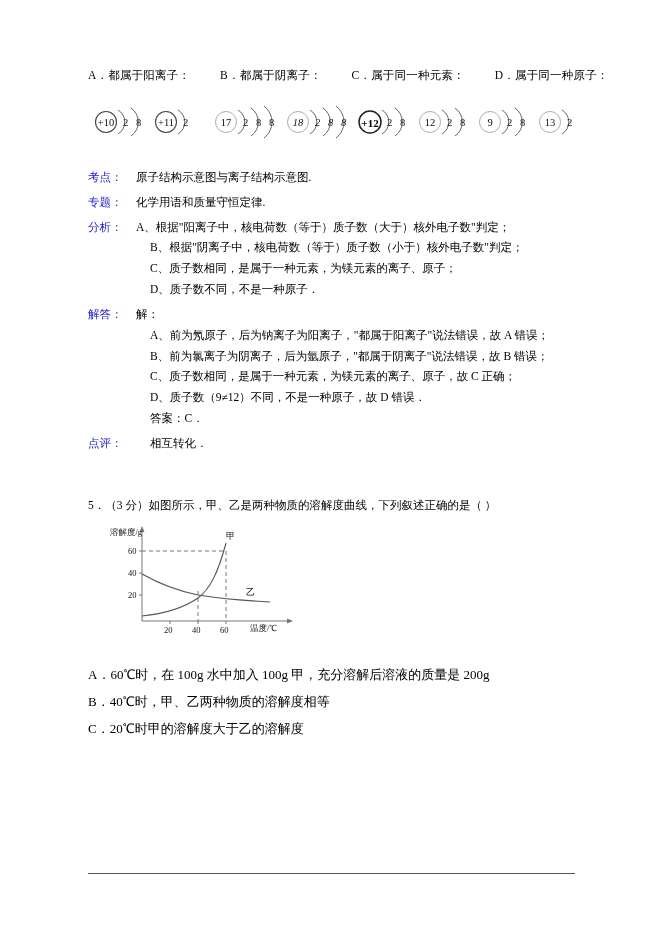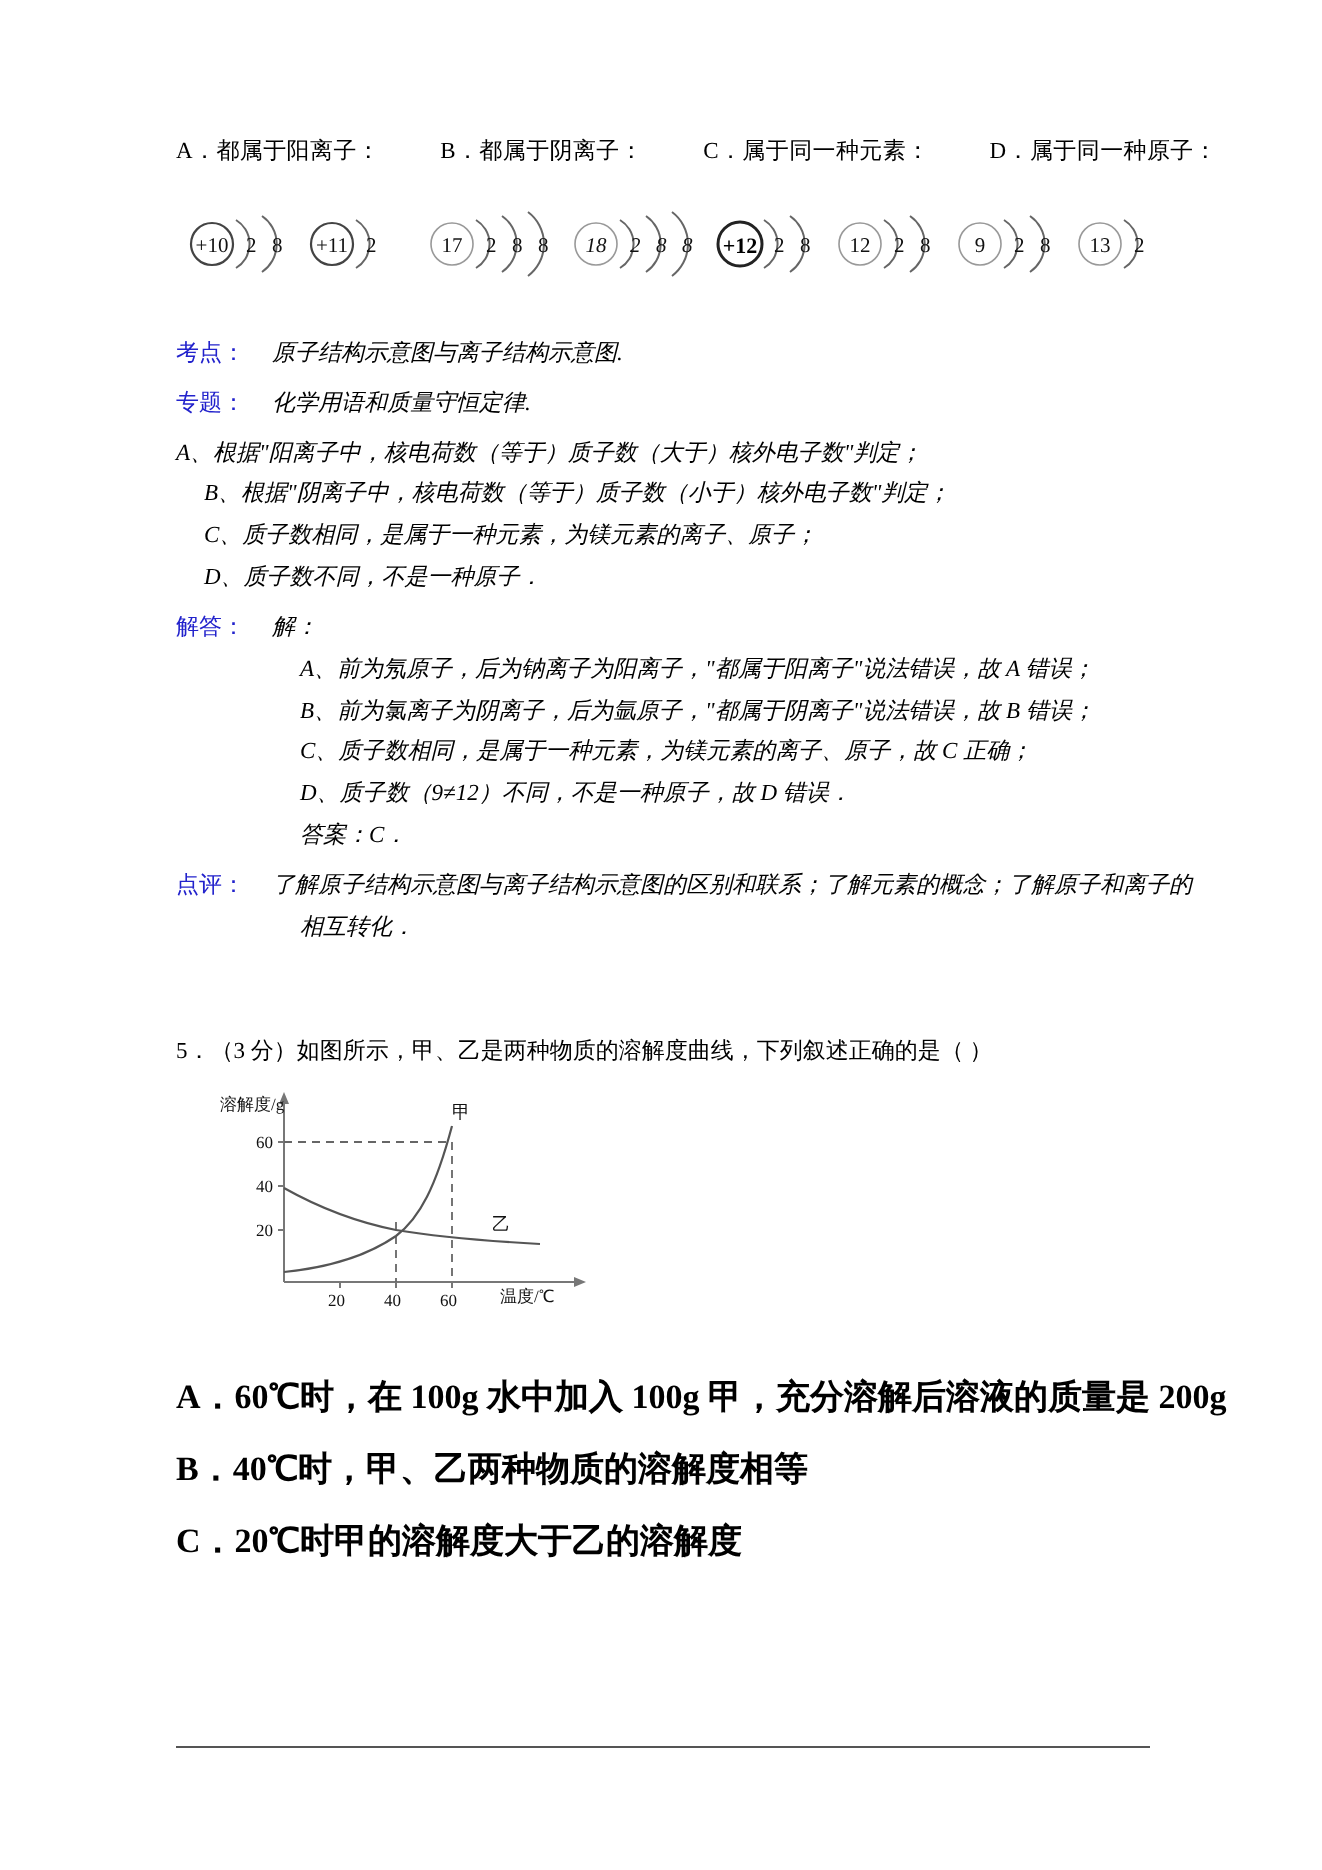--- a/index.html
+++ b/index.html
@@ -62,21 +62,20 @@
     font-size: 11.5px;
     line-height: 1.55;
   }
   .block .tag {
     color: #2222cc;
     flex: 0 0 auto;
     width: 48px;
   }
   .block .body {
     flex: 1 1 auto;
-    font-style: italic;
   }
   .block .body .line {
     margin-bottom: 3px;
     white-space: nowrap;
   }
   .block .body .line.indent {
     padding-left: 14px;
   }
   .block.tight { margin-top: 4px; }
 
@@ -90,23 +89,22 @@
   .chart-wrap {
     position: relative;
     width: 260px;
     height: 128px;
     margin: 8px 0 0 14px;
   }
   .chart-wrap svg { display: block; }
 
   .q5-options {
     margin-top: 12px;
-    font-size: 17px;
+    font-size: 13px;
     line-height: 2.1;
-    font-weight: bold;
   }
   .q5-options .line { white-space: nowrap; }
 
   .rule {
     position: absolute;
     left: 88px;
     top: 873px;
     width: 487px;
     height: 0;
     border-top: 1px solid #555;
@@ -224,20 +222,21 @@
     </div>
 
     <div class="block tight">
       <span class="tag">专题：</span>
       <span class="body">
         <div class="line">化学用语和质量守恒定律.</div>
       </span>
     </div>
 
     <div class="block tight">
+      <span class="tag">分析：</span>
       <span class="body">
         <div class="line">A、根据"阳离子中，核电荷数（等于）质子数（大于）核外电子数"判定；</div>
         <div class="line indent">B、根据"阴离子中，核电荷数（等于）质子数（小于）核外电子数"判定；</div>
         <div class="line indent">C、质子数相同，是属于一种元素，为镁元素的离子、原子；</div>
         <div class="line indent">D、质子数不同，不是一种原子．</div>
       </span>
     </div>
 
     <div class="block tight">
       <span class="tag">解答：</span>
@@ -249,21 +248,20 @@
         <div class="line indent">D、质子数（9≠12）不同，不是一种原子，故 D 错误．</div>
         <div class="line indent">
           <span>答案：</span><span>C．</span>
         </div>
       </span>
     </div>
 
     <div class="block tight">
       <span class="tag">点评：</span>
       <span class="body">
-        <div class="line">了解原子结构示意图与离子结构示意图的区别和联系；了解元素的概念；了解原子和离子的</div>
         <div class="line indent">相互转化．</div>
       </span>
     </div>
 
     <div class="q5">
       <div class="q5-stem">5．（3 分）如图所示，甲、乙是两种物质的溶解度曲线，下列叙述正确的是（        ）</div>
 
       <div class="chart-wrap">
         <svg width="260" height="128" viewBox="0 0 260 128">
 

